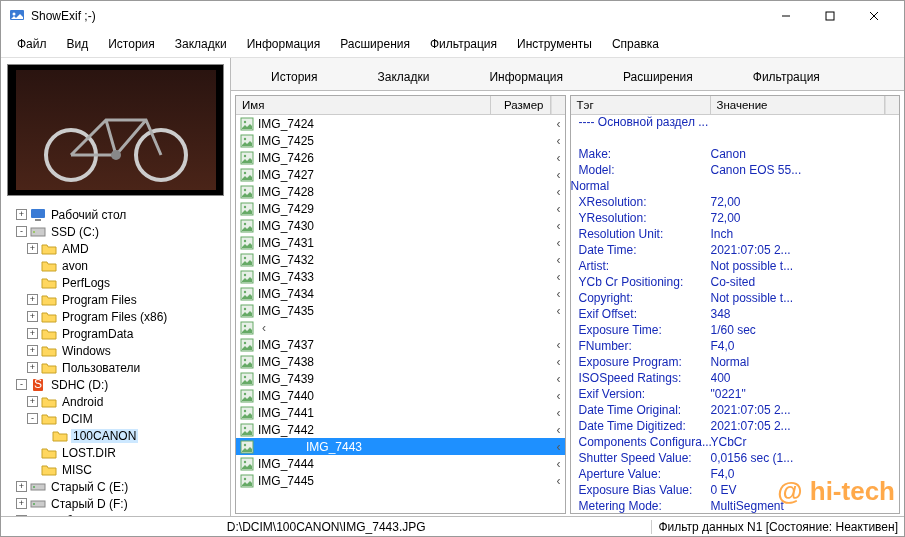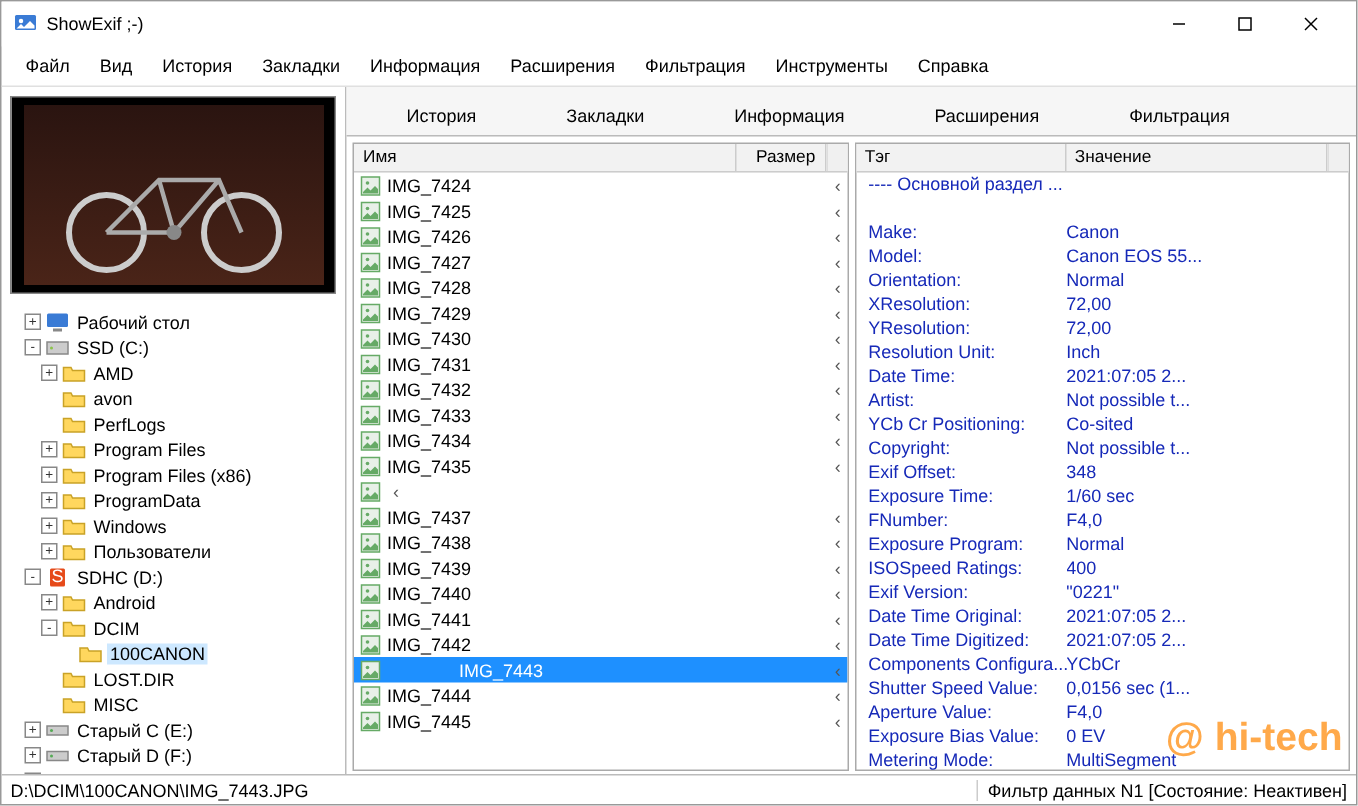--- a/index.html
+++ b/index.html
@@ -34,21 +34,21 @@
 .colhdr { display: flex; background: #f2f2f2; border-bottom: 1px solid #ccc; }
 .colhdr .col { padding: 3px 6px; border-right: 1px solid #ccc; font-size: 11.5px; }
 .listbody { flex: 1; overflow: auto; }
 .row { display: flex; align-items: center; height: 17px; padding: 0 4px; }
 .row .ricon { width: 14px; height: 14px; margin-right: 4px; }
 .row .rname { flex: 1; white-space: nowrap; overflow: hidden; }
 .row.sel { background: #1e90ff; color: #fff; gap: 48px; }
 .exifrow { display: flex; height: 16px; font-size: 11.5px; }
 .exifrow .k { width: 140px; padding-left: 8px; color: #1629b8; white-space: nowrap; overflow: hidden; }
 .exifrow .v { flex: 1; color: #1629b8; white-space: nowrap; overflow: hidden; }
-.statusbar { display: flex; border-top: 1px solid #bbb; height: 20px; align-items: center; font-size: 11.5px; }
+.statusbar { display: flex; border-top: 1px solid #bbb; height: 20px; align-items: center; font-size: 11.5px; text-align: center; }
 .statusbar .sl { flex: 1; padding: 0 6px; border-right: 1px solid #ccc; }
 .statusbar .sr { padding: 0 6px; }
 .watermark { position: absolute; right: 10px; bottom: 30px; font-size: 26px; font-weight: 600; color: #ff9a2b; opacity: 0.85; pointer-events: none; }
 .scrollplaceholder { width: 14px; background: #f0f0f0; border-left: 1px solid #ddd; }
 </style>
 </head>
 <body>
 
 <div class="titlebar">
   <svg class="app-icon" viewBox="0 0 16 16">
@@ -507,21 +507,20 @@
             <div class="exifrow"></div>
             <div class="exifrow">
               <div class="k">Make:</div>
               <div class="v">Canon</div>
             </div>
             <div class="exifrow">
               <div class="k">Model:</div>
               <div class="v">Canon EOS 55...</div>
             </div>
             <div class="exifrow">
-              <div class="k">Orientation:</div>
               <div class="v">Normal</div>
             </div>
             <div class="exifrow">
               <div class="k">XResolution:</div>
               <div class="v">72,00</div>
             </div>
             <div class="exifrow">
               <div class="k">YResolution:</div>
               <div class="v">72,00</div>
             </div>

